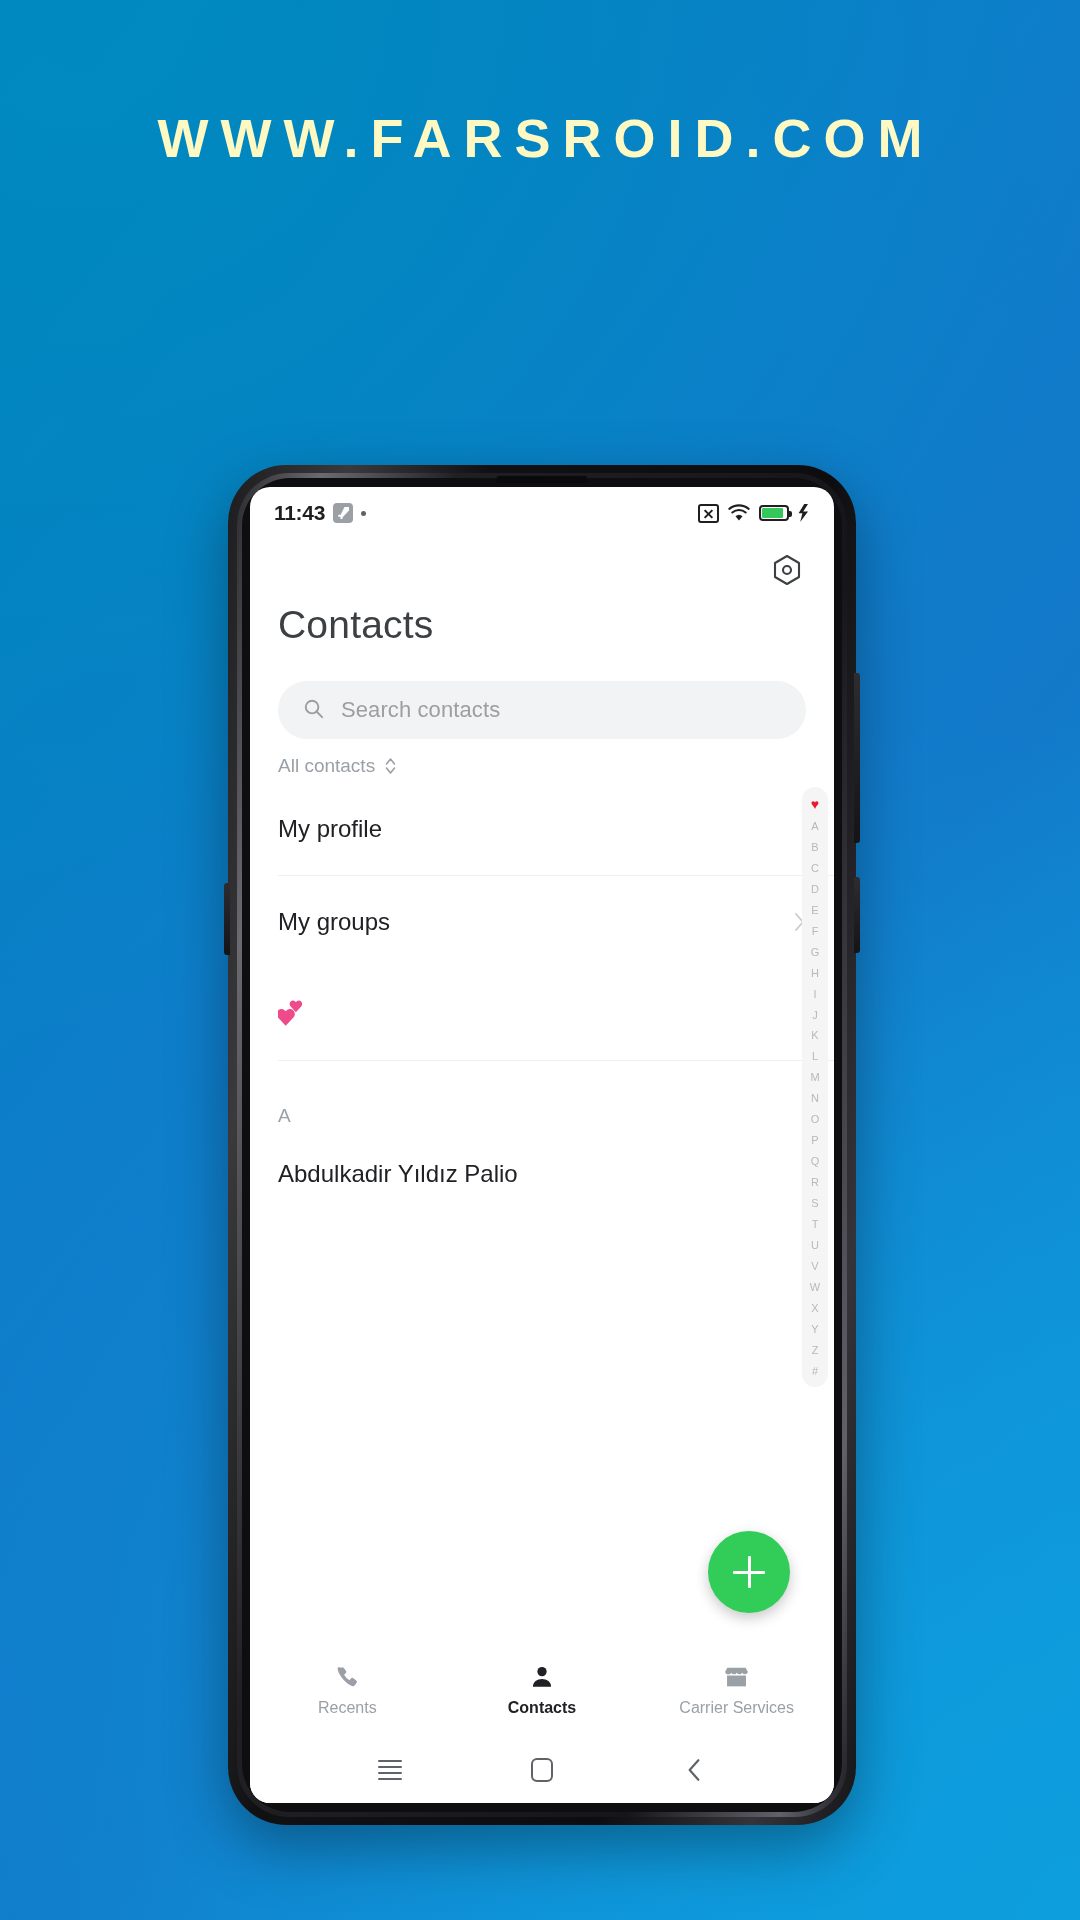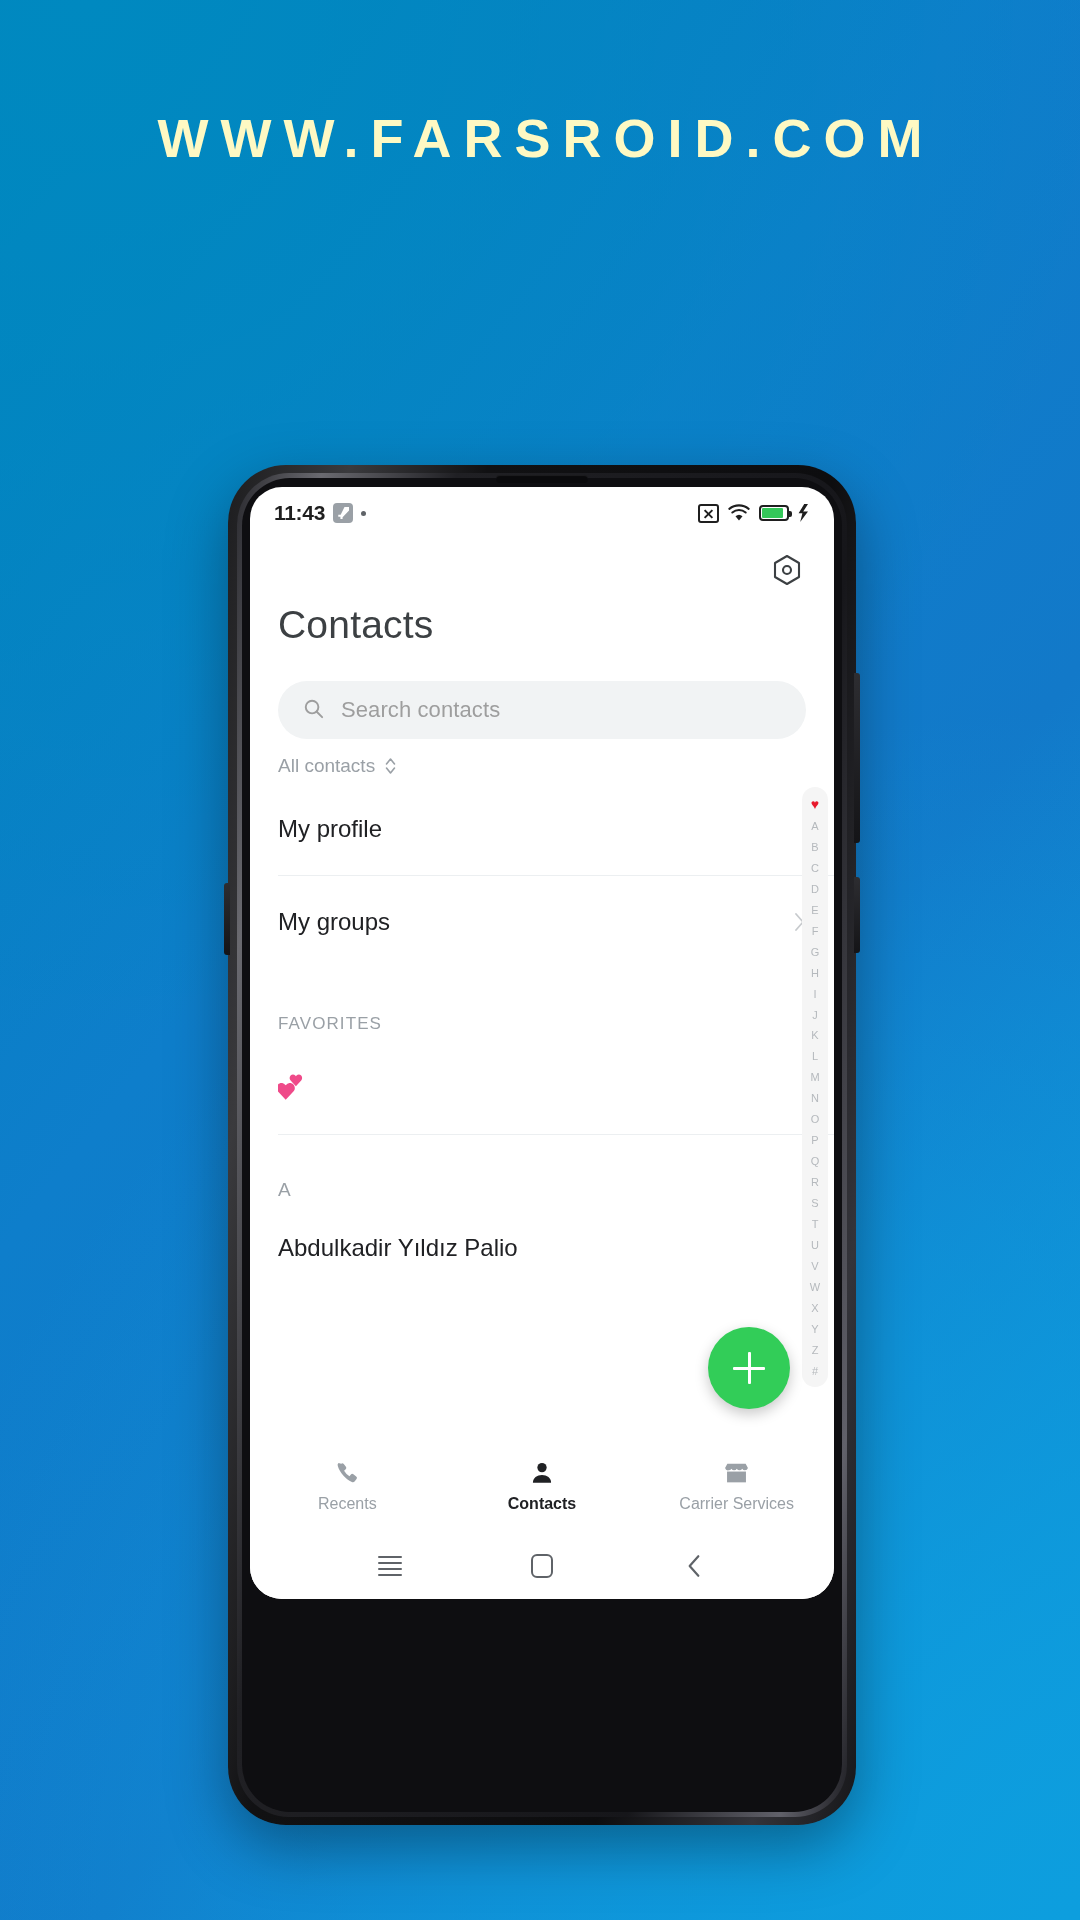--- a/index.html
+++ b/index.html
@@ -69,22 +69,22 @@
     left: 5px; top: 5px; right: 5px; bottom: 5px;
     border-radius: 48px;
     background: #0e0e11;
   }
   
   .screen {
     position: absolute;
     left: 22px;
     top: 22px;
     width: 584px;
-    height: 1112px;
-    border-radius: 32px;
+    height: 1316px;
+    border-radius: 20px;
     background: #ffffff;
     overflow: hidden;
   }
   
   .earpiece {
     position: absolute;
     left: 50%;
     transform: translateX(-50%);
     top: 10px;
     width: 92px;
@@ -503,21 +503,20 @@
 
       <div class="list-row">
         <span class="row-label">My groups</span>
         <span class="row-chev">
           <svg viewBox="0 0 12 24" width="14" height="24">
             <path d="M3 4 L10 12 L3 20" fill="none" stroke="#9aa0a6" stroke-width="1.8" stroke-linecap="round" stroke-linejoin="round"></path>
           </svg>
         </span>
       </div>
 
-      <div class="section-header">FAVORITES</div>
 
       <div class="fav-row">
         <span class="fav-hearts">
           <svg viewBox="0 0 34 30" width="34" height="30">
             <path d="M23.2 2.6 c-1.3-1.4-3.4-1.4-4.7 0 l-0.6 0.6 -0.6-0.6 c-1.3-1.4-3.4-1.4-4.7 0 -1.3 1.4-1.3 3.6 0 5 l5.3 5.6 5.3-5.6 c1.3-1.4 1.3-3.6 0-5 Z" fill="#ef4a89"></path>
             <path d="M15.4 11.4 c-1.9-2-4.9-2-6.8 0 l-0.9 0.9 -0.9-0.9 c-1.9-2-4.9-2-6.8 0 -1.9 2-1.9 5.2 0 7.2 l7.7 8.1 7.7-8.1 c1.9-2 1.9-5.2 0-7.2 Z" fill="#ef4a89"></path>
           </svg>
         </span>
       </div>
 

